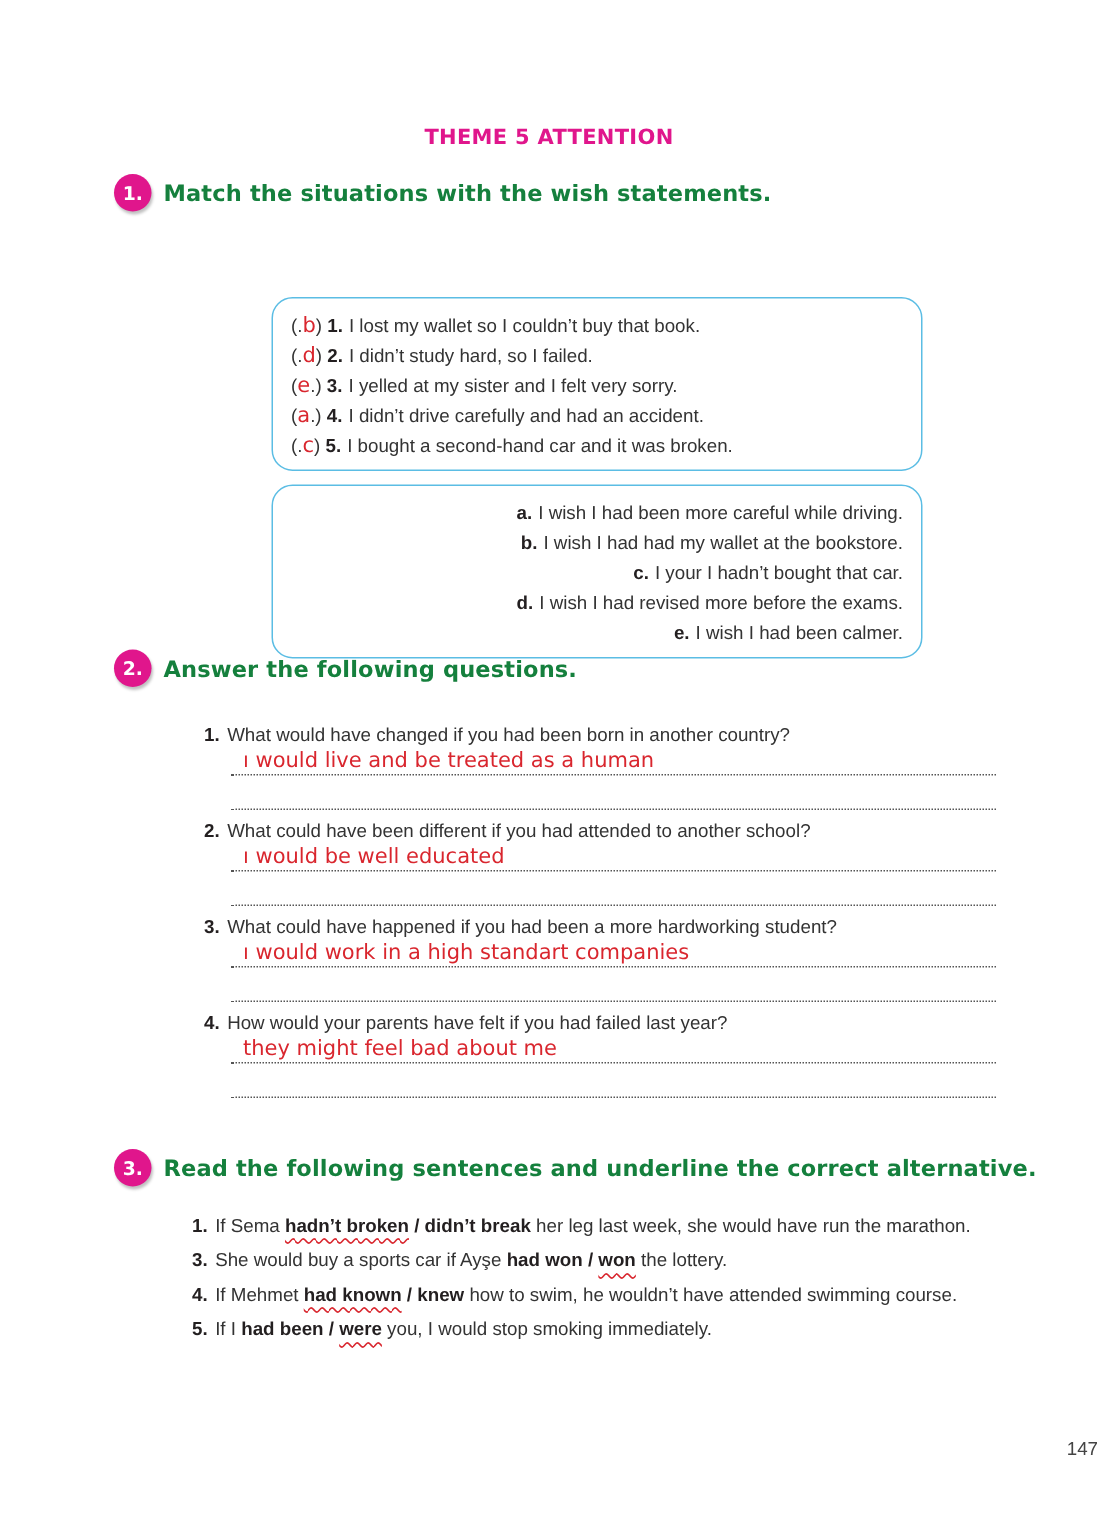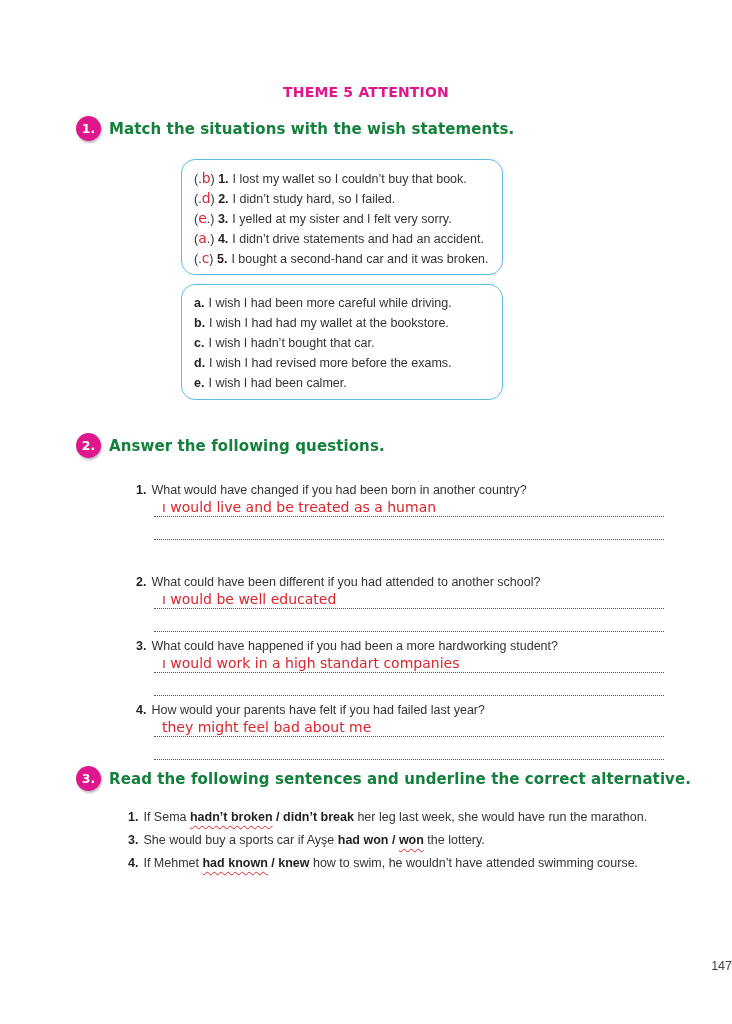--- a/index.html
+++ b/index.html
@@ -17,22 +17,22 @@
     width: 25px; height: 25px; border-radius: 50%; background: #e0168c; color: #fff;
     font-family: "DejaVu Sans", sans-serif; font-weight: bold; font-size: 12.5px;
     display: flex; align-items: center; justify-content: center;
     box-shadow: 1px 2px 2px rgba(0,0,0,0.25);
   }
   .section-title {
     margin-left: 8px; font-family: "DejaVu Sans", sans-serif; font-weight: bold;
     font-size: 15px; color: #15803d; letter-spacing: 0.1px;
   }
   .box {
-    position: absolute; left: 181px; width: 322px; border: 1.5px solid #5bbde4;
-    border-radius: 14px; box-sizing: border-box; padding: 8px 12px;
+    position: absolute; left: 181px; width: 434px; border: 1.5px solid #5bbde4;
+    border-radius: 14px; box-sizing: border-box; padding: 8px 12px; margin-top: 39px;
   }
   .box-row { font-size: 12.5px; line-height: 20px; height: 20px; white-space: nowrap; color: #333; }
   .box-row .num { font-weight: bold; color: #231f20; margin-right: 4px; }
   .paren { color: #333; }
   .ans { color: #d9262e; font-family: "DejaVu Sans", sans-serif; font-size: 14px; }
   .qlist { position: absolute; left: 136px; width: 528px; }
   .q-item { position: relative; }
   .q-text { font-size: 12.5px; color: #333; white-space: nowrap; height: 17px; line-height: 17px; }
   .q-text .num { font-weight: bold; color: #231f20; margin-right: 5px; }
   .dotline {
@@ -67,49 +67,49 @@
   <div class="box-row">
     <span class="paren">(.</span><span class="ans">b</span><span class="paren">) </span><span class="num">1.</span><span>I lost my wallet so I couldn’t buy that book.</span>
   </div>
   <div class="box-row">
     <span class="paren">(.</span><span class="ans">d</span><span class="paren">) </span><span class="num">2.</span><span>I didn’t study hard, so I failed.</span>
   </div>
   <div class="box-row">
     <span class="paren">(</span><span class="ans">e</span><span class="paren">.) </span><span class="num">3.</span><span>I yelled at my sister and I felt very sorry.</span>
   </div>
   <div class="box-row">
-    <span class="paren">(</span><span class="ans">a</span><span class="paren">.) </span><span class="num">4.</span><span>I didn’t drive statements and had an accident.</span>
+    <span class="paren">(</span><span class="ans">a</span><span class="paren">.) </span><span class="num">4.</span><span>I didn’t drive carefully and had an accident.</span>
   </div>
   <div class="box-row">
     <span class="paren">(.</span><span class="ans">c</span><span class="paren">) </span><span class="num">5.</span><span>I bought a second-hand car and it was broken.</span>
   </div>
 </div>
 
-<div class="box" style="top:284px; height:116px;">
+<div class="box" style="top:284px; height:116px;text-align:right;">
   <div class="box-row"><span class="num">a.</span><span>I wish I had been more careful while driving.</span></div>
   <div class="box-row"><span class="num">b.</span><span>I wish I had had my wallet at the bookstore.</span></div>
-  <div class="box-row"><span class="num">c.</span><span>I wish I hadn’t bought that car.</span></div>
+  <div class="box-row"><span class="num">c.</span><span>I your I hadn’t bought that car.</span></div>
   <div class="box-row"><span class="num">d.</span><span>I wish I had revised more before the exams.</span></div>
   <div class="box-row"><span class="num">e.</span><span>I wish I had been calmer.</span></div>
 </div>
 
 <div class="section-head" style="top:433px;">
   <div class="badge">2.</div>
   <div class="section-title">Answer the following questions.</div>
 </div>
 
 <div class="qlist" style="top:482px;">
   <div class="q-item" style="height:64px;">
     <div class="q-text"><span class="num">1.</span><span>What would have changed if you had been born in another country?</span></div>
     <div class="dotline" style="margin-top:16px;">
         <span class="hand">ı would live and be treated as a human</span>
       </div>
     <div class="dotline" style="margin-top:21px;"></div>
   </div>
-  <div class="q-item" style="height:64px;margin-top:28px;">
+  <div class="q-item" style="height:64px;">
     <div class="q-text"><span class="num">2.</span><span>What could have been different if you had attended to another school?</span></div>
     <div class="dotline" style="margin-top:16px;">
         <span class="hand">ı would be well educated</span>
       </div>
     <div class="dotline" style="margin-top:21px;"></div>
   </div>
   <div class="q-item" style="height:64px;">
     <div class="q-text"><span class="num">3.</span><span>What could have happened if you had been a more hardworking student?</span></div>
     <div class="dotline" style="margin-top:16px;">
         <span class="hand">ı would work in a high standart companies</span>
@@ -133,15 +133,18 @@
 <div class="s3-list">
   <div class="s3-row">
     <span class="num">1.</span><span>If Sema </span><b class="uline">hadn’t broken</b><b> / </b><b>didn’t break</b><span> her leg last week, she would have run the marathon.</span>
   </div>
   <div class="s3-row">
     <span class="num">3.</span><span>She would buy a sports car if Ayşe </span><b>had won</b><b> / </b><b class="uline">won</b><span> the lottery.</span>
   </div>
   <div class="s3-row">
     <span class="num">4.</span><span>If Mehmet </span><b class="uline">had known</b><b> / </b><b>knew</b><span> how to swim, he wouldn’t have attended swimming course.</span>
   </div>
+  <div class="s3-row">
+    <span class="num">5.</span><span>If I </span><b>had been</b><b> / </b><b class="uline">were</b><span> you, I would stop smoking immediately.</span>
+  </div>
 </div>
 
 <div class="page-num">147</div>
 
 </body></html>

